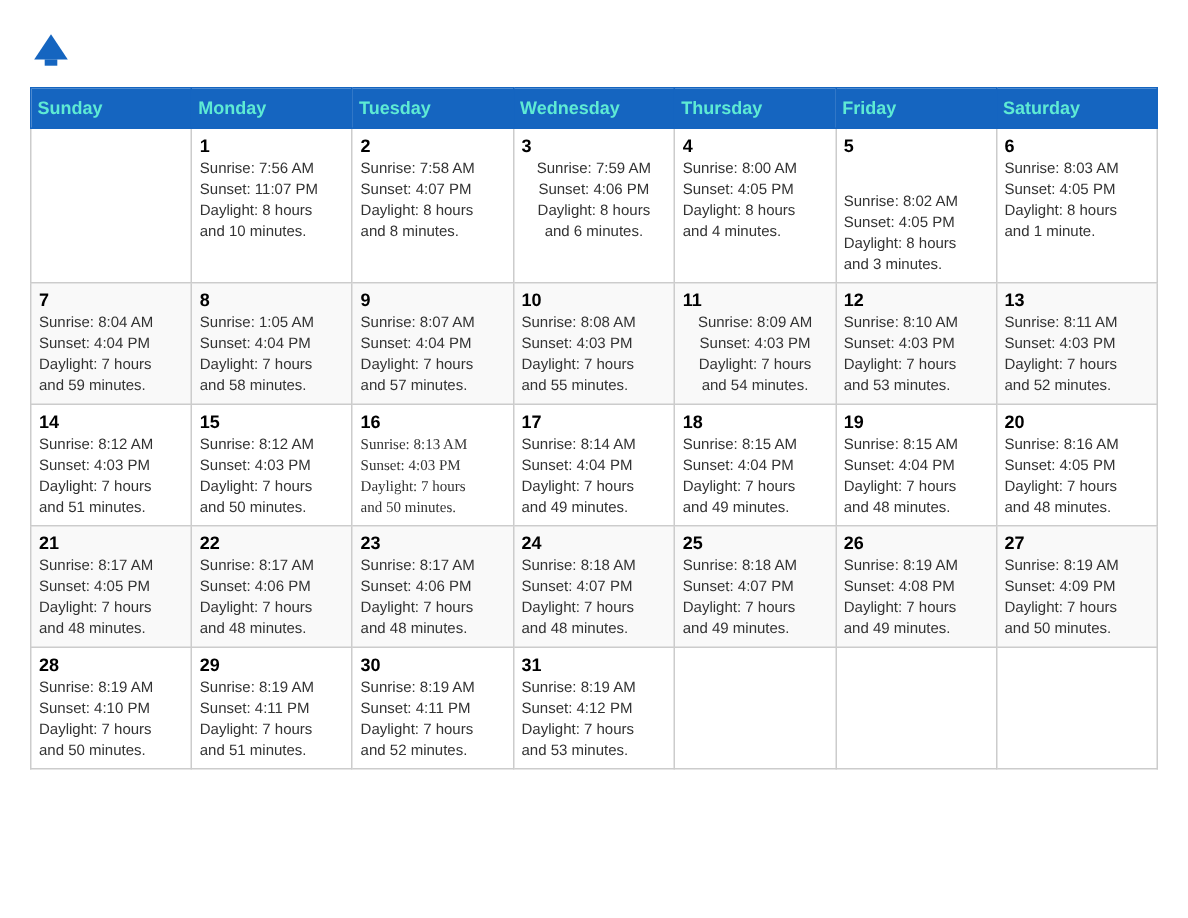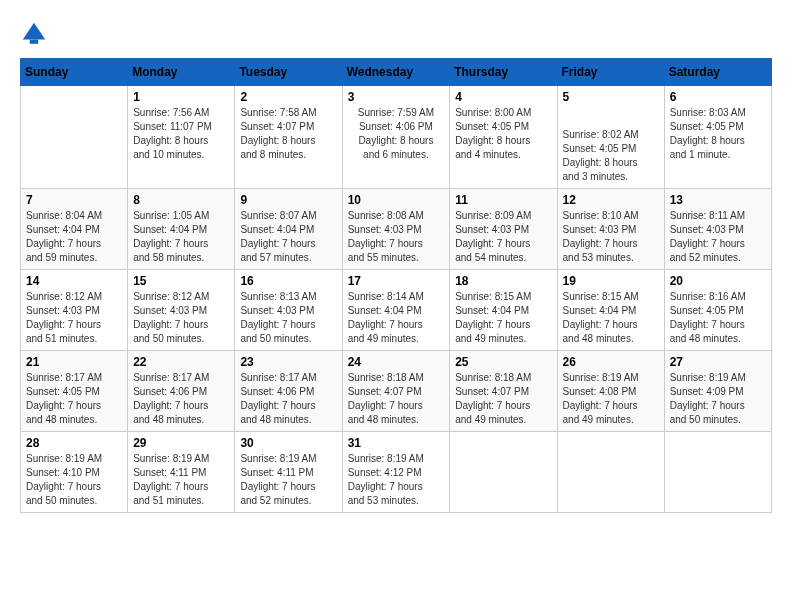--- a/index.html
+++ b/index.html
@@ -44,21 +44,21 @@
       font-size: 14px;
       color: #444;
     }
     .calendar {
       width: 100%;
       border-collapse: collapse;
       font-size: 11px;
     }
     .calendar th {
       background: #1565c0;
-      color: #000000;
+      color: #5eead4;
       padding: 6px 4px;
       text-align: left;
       font-size: 12px;
       border: 1px solid #1565c0;
     }
     .calendar td {
       border: 1px solid #ccc;
       vertical-align: top;
       padding: 4px 5px;
       width: 108px;
@@ -188,21 +188,21 @@
         </td>
         <td>
           <span class="day-number">10</span>
           <div class="day-info" style="white-space: pre-line;">Sunrise: 8:08 AM
 Sunset: 4:03 PM
 Daylight: 7 hours
 and 55 minutes.</div>
         </td>
         <td>
           <span class="day-number">11</span>
-          <div class="day-info" style="white-space: pre-line;">Sunrise: 8:09 AM
+          <div class="day-info" style="white-space: pre-line; text-align: center;">Sunrise: 8:09 AM
 Sunset: 4:03 PM
 Daylight: 7 hours
 and 54 minutes.</div>
         </td>
         <td>
           <span class="day-number">12</span>
           <div class="day-info" style="white-space: pre-line;">Sunrise: 8:10 AM
 Sunset: 4:03 PM
 Daylight: 7 hours
 and 53 minutes.</div>
@@ -225,21 +225,21 @@
         </td>
         <td>
           <span class="day-number">15</span>
           <div class="day-info" style="white-space: pre-line;">Sunrise: 8:12 AM
 Sunset: 4:03 PM
 Daylight: 7 hours
 and 50 minutes.</div>
         </td>
         <td>
           <span class="day-number">16</span>
-          <div class="day-info" style="white-space: pre-line;">Sunrise: 8:13 AM
+          <div class="day-info" style="white-space: pre-line; font-family: Liberation Serif, serif;">Sunrise: 8:13 AM
 Sunset: 4:03 PM
 Daylight: 7 hours
 and 50 minutes.</div>
         </td>
         <td>
           <span class="day-number">17</span>
           <div class="day-info" style="white-space: pre-line;">Sunrise: 8:14 AM
 Sunset: 4:04 PM
 Daylight: 7 hours
 and 49 minutes.</div>

